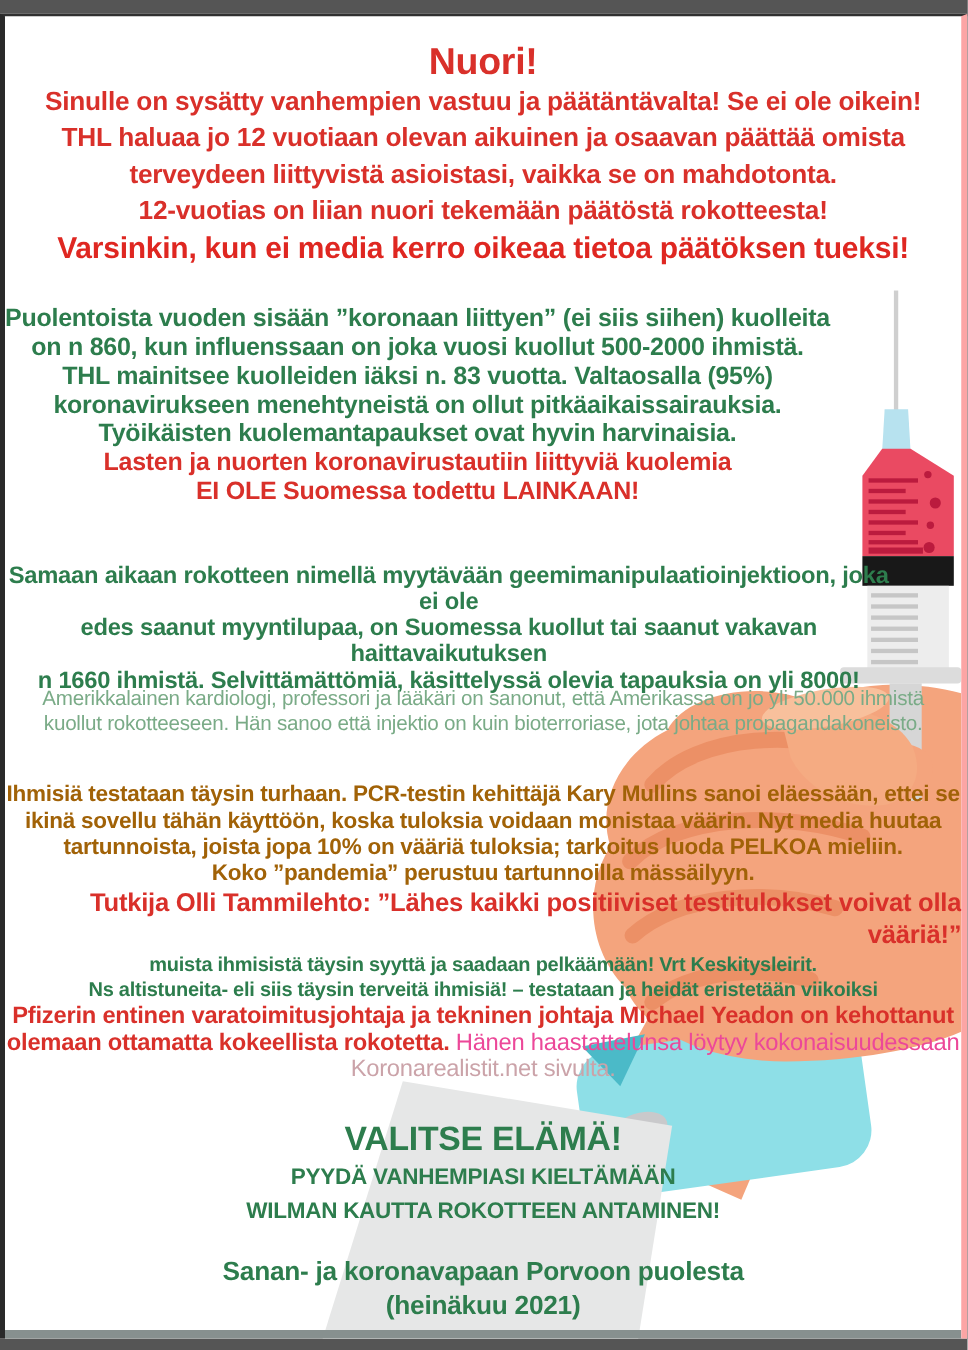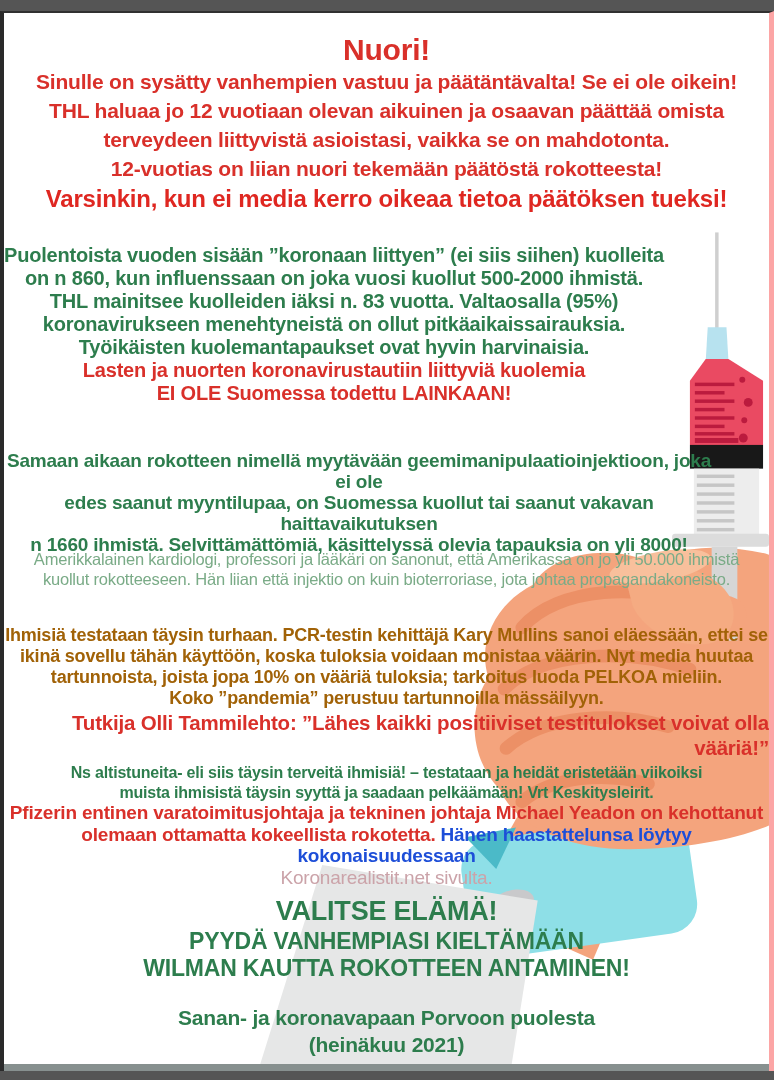--- a/index.html
+++ b/index.html
@@ -38,26 +38,26 @@
   #cardio .line{font-size:16.5px;line-height:20px;color:#7aab87;}
 
   #pcr{top:612px;left:0;right:0;}
   #pcr .rline{font-size:18px;line-height:21px;font-weight:bold;color:#a16207;}
   #pcr .quote{font-size:20.5px;line-height:25px;font-weight:bold;color:#d9302a;margin-top:1px;text-align:right;}
   #pcr .gline{font-size:16px;line-height:20px;font-weight:bold;color:#2d7d4d;margin-top:0;}
   #pcr .gwrap{margin-top:3px;}
 
   #pfizer{top:789px;left:0;right:0;}
   #pfizer .line{font-size:19px;line-height:21.5px;font-weight:bold;color:#d9302a;}
-  #pfizer .light{font-weight:bold;color:#1d4ed8;margin-left:5px;}
+  #pfizer .light{font-weight:normal;color:#ec4899;margin-left:5px;}
   #pfizer .lightline{font-size:19px;line-height:21.5px;font-weight:normal;color:#cba3a9;}
 
   #cta{top:882px;left:0;right:0;}
   #cta .big{font-size:27px;line-height:33px;font-weight:bold;color:#2d7d4d;}
-  #cta .mid{font-size:23px;line-height:27px;font-weight:bold;color:#2d7d4d;}
+  #cta .mid{font-size:18px;line-height:27px;font-weight:bold;color:#2d7d4d;}
 
   #footer{top:991px;left:0;right:0;}
   #footer .line{font-size:21px;line-height:27px;font-weight:bold;color:#2d7d4d;}
 
   #bottom-bar{position:absolute;left:0;right:0;bottom:0;height:7px;background:#87908f;z-index:3;}
 </style>
 </head>
 <body>
 
 <div id="flyer">
@@ -139,32 +139,32 @@
   </div>
 
   <div id="vaccine" class="sec">
     <span class="line">Samaan aikaan rokotteen nimellä myytävään geemimanipulaatioinjektioon, joka ei ole</span>
     <span class="line">edes saanut myyntilupaa, on Suomessa kuollut tai saanut vakavan haittavaikutuksen</span>
     <span class="line">n 1660 ihmistä. Selvittämättömiä, käsittelyssä olevia tapauksia on yli 8000!</span>
   </div>
 
   <div id="cardio" class="sec">
     <span class="line">Amerikkalainen kardiologi, professori ja lääkäri on sanonut, että Amerikassa on jo yli 50.000 ihmistä</span>
-    <span class="line">kuollut rokotteeseen. Hän liian että injektio on kuin bioterroriase, jota johtaa propagandakoneisto.</span>
+    <span class="line">kuollut rokotteeseen. Hän sanoo että injektio on kuin bioterroriase, jota johtaa propagandakoneisto.</span>
   </div>
 
   <div id="pcr" class="sec">
     <span class="line rline">Ihmisiä testataan täysin turhaan. PCR-testin kehittäjä Kary Mullins sanoi eläessään, ettei se</span>
     <span class="line rline">ikinä sovellu tähän käyttöön, koska tuloksia voidaan monistaa väärin. Nyt media huutaa</span>
     <span class="line rline">tartunnoista, joista jopa 10% on vääriä tuloksia; tarkoitus luoda PELKOA mieliin.</span>
     <span class="line rline">Koko ”pandemia” perustuu tartunnoilla mässäilyyn.</span>
     <span class="line quote">Tutkija Olli Tammilehto: ”Lähes kaikki positiiviset testitulokset voivat olla vääriä!”</span>
     <div class="gwrap">
+      <span class="line gline">muista ihmisistä täysin syyttä ja saadaan pelkäämään! Vrt Keskitysleirit.</span>
       <span class="line gline">Ns altistuneita- eli siis täysin terveitä ihmisiä! – testataan ja heidät eristetään viikoiksi</span>
-      <span class="line gline">muista ihmisistä täysin syyttä ja saadaan pelkäämään! Vrt Keskitysleirit.</span>
     </div>
   </div>
 
   <div id="pfizer" class="sec">
     <span class="line">Pfizerin entinen varatoimitusjohtaja ja tekninen johtaja Michael Yeadon on kehottanut</span>
     <span class="line"><span>olemaan ottamatta kokeellista rokotetta.</span><span class="light">Hänen haastattelunsa löytyy kokonaisuudessaan</span></span>
     <span class="line lightline">Koronarealistit.net sivulta.</span>
   </div>
 
   <div id="cta" class="sec">

